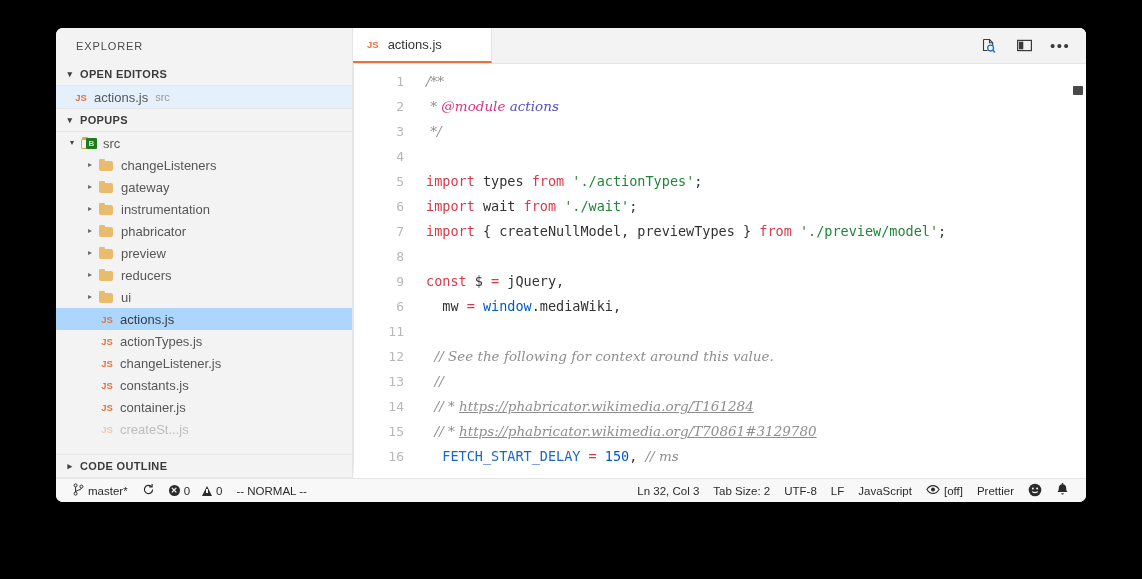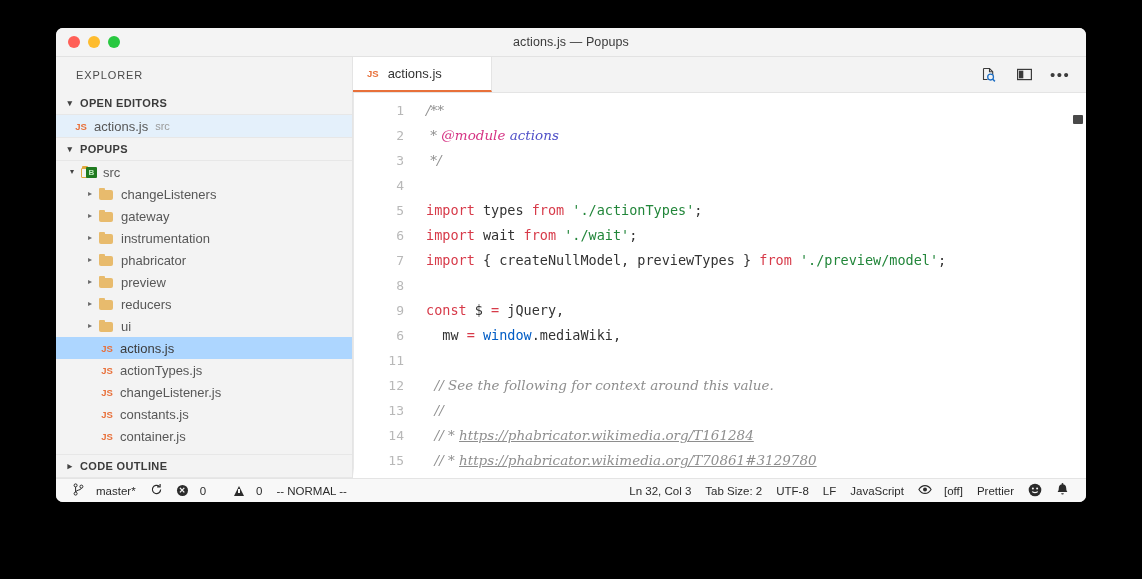--- a/index.html
+++ b/index.html
@@ -356,21 +356,21 @@
     padding: 0 10px;
   }
   .sb-left, .sb-right {
     display: flex;
     align-items: center;
   }
   .sb-right { margin-left: auto; text-align: center; }
   .sb-item {
     display: flex;
     align-items: center;
-    gap: 12px;
+    gap: 4px;
     padding: 0 7px;
     height: 23px;
     cursor: pointer;
     white-space: nowrap;
   }
   .sb-item.nohover { cursor: default; }
   .glyph { font-size: 12px; line-height: 1; display: inline-block; }
   .badge-x {
     width: 11px; height: 11px;
     border-radius: 50%;
@@ -396,28 +396,20 @@
     left: -0.8px; top: 3px;
     width: 1.6px; height: 4px;
     background: #f8f8f8;
   }
 </style>
 </head>
 <body>
 
 <div id="window">
 
-  <div class="titlebar">
-    <div class="traffic">
-      <span class="tl red"></span>
-      <span class="tl amber"></span>
-      <span class="tl green"></span>
-    </div>
-    <div class="title-text">actions.js — Popups</div>
-  </div>
 
   <div class="body">
 
     <div class="sidebar">
       <div class="sidebar-title">EXPLORER</div>
 
       <div class="section-header first">
         <span class="twisty">▾</span>
         <span>OPEN EDITORS</span>
       </div>

